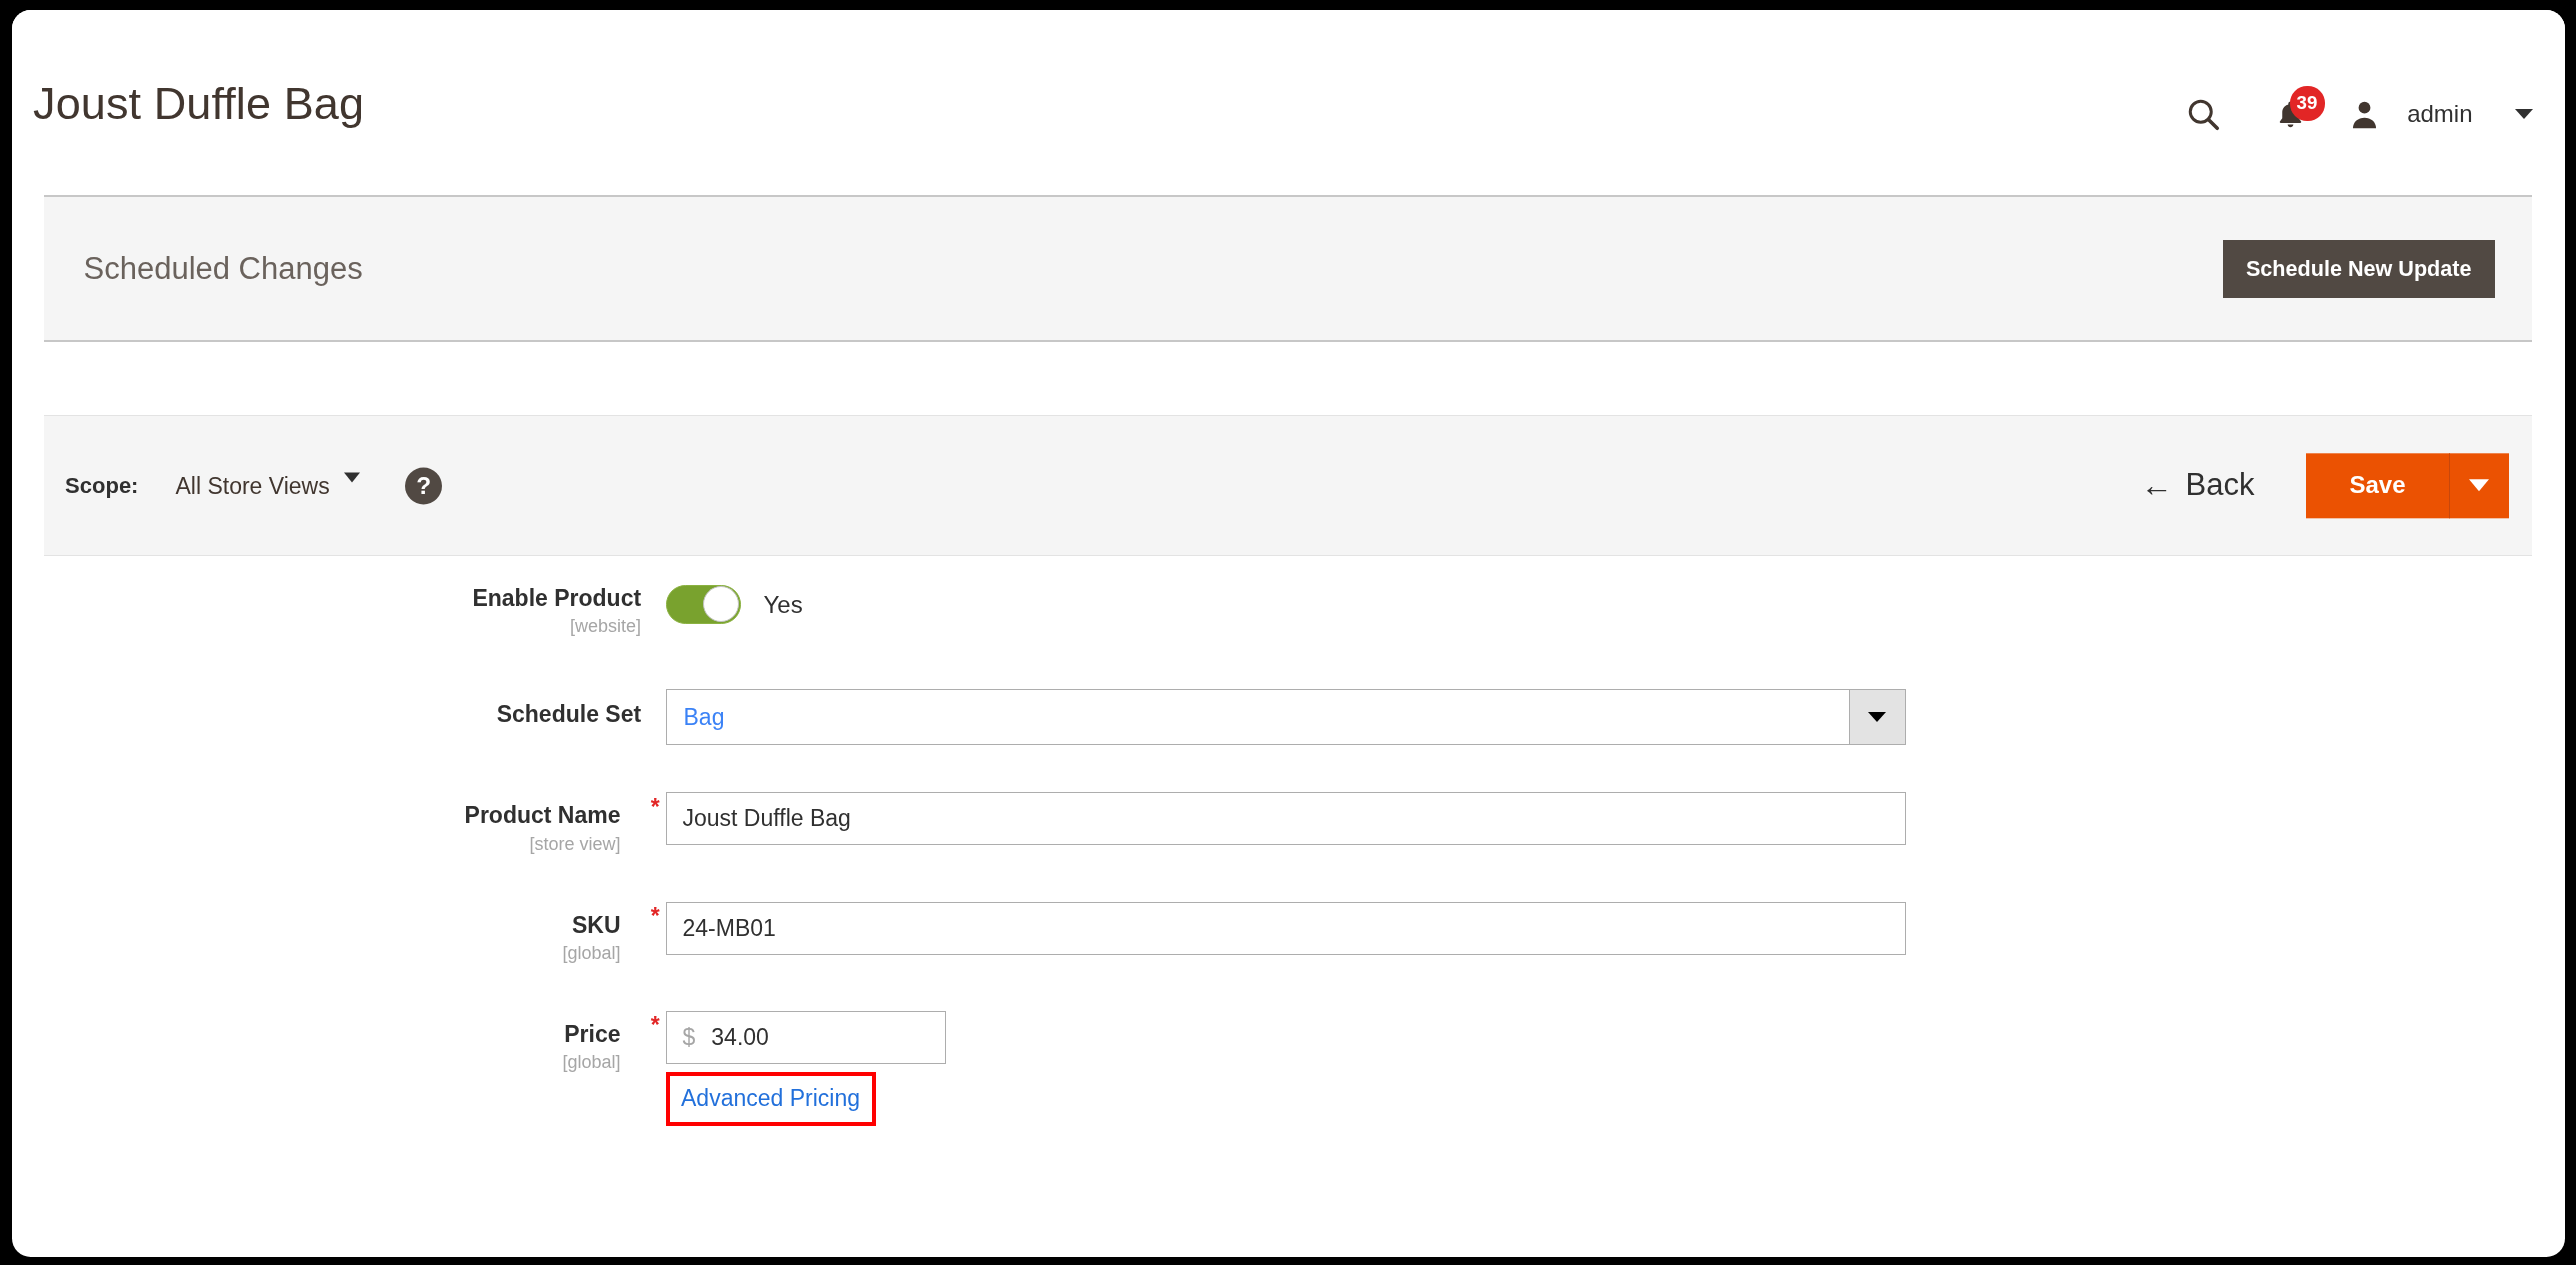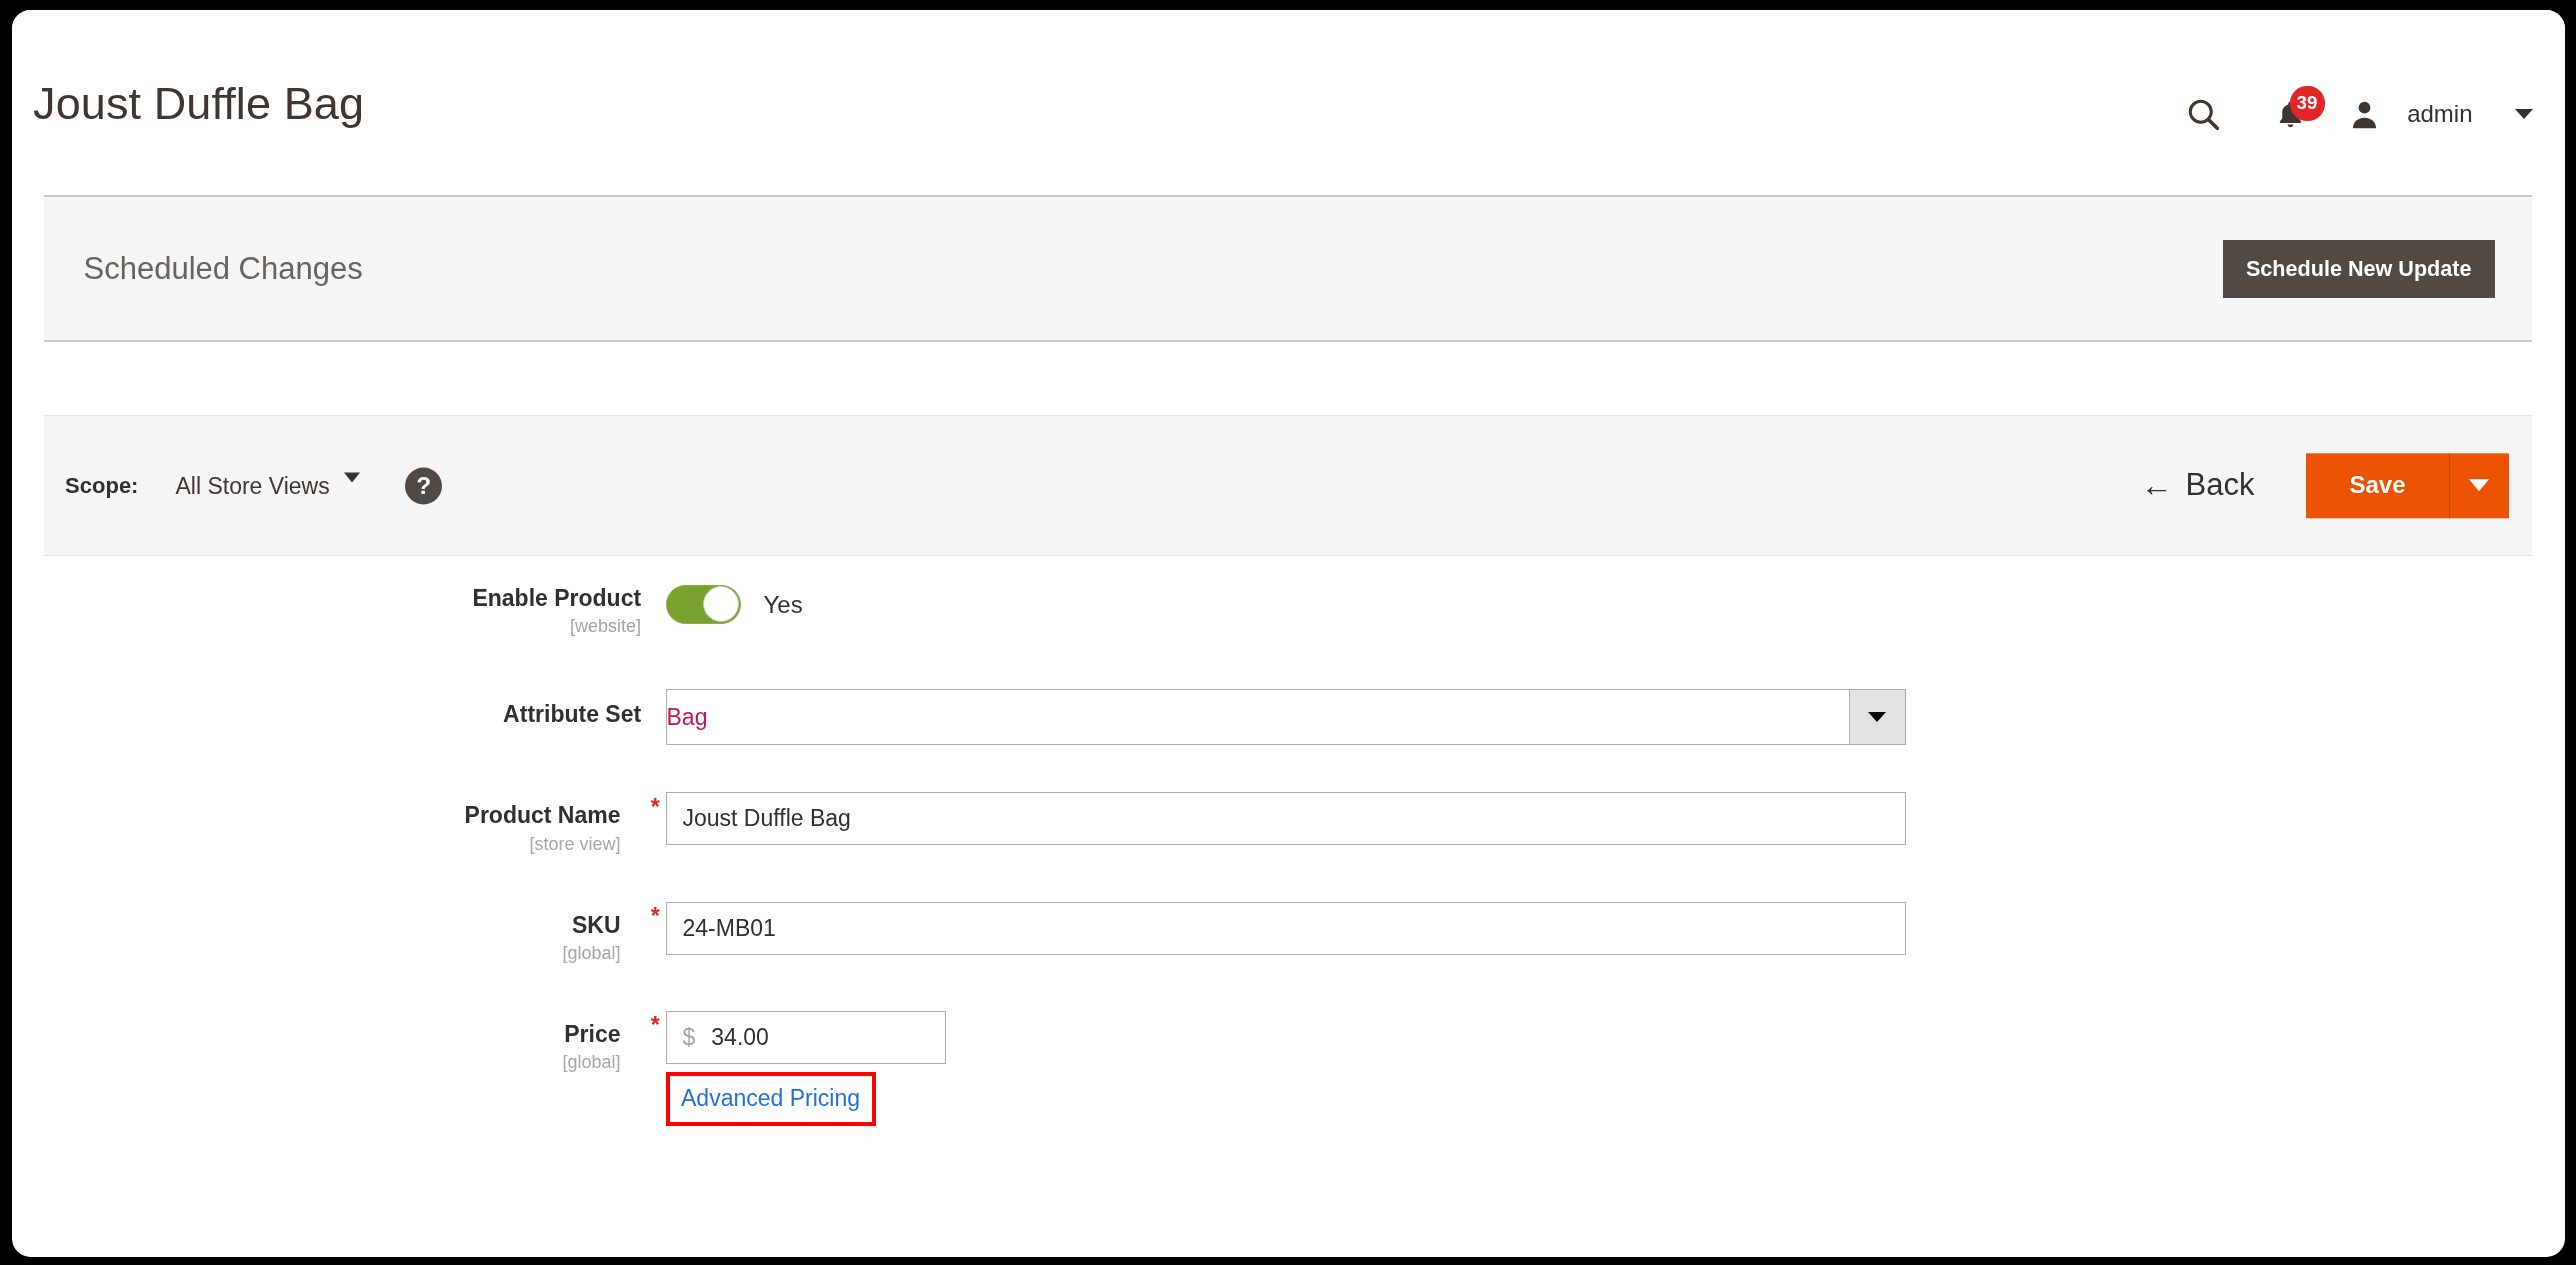--- a/index.html
+++ b/index.html
@@ -341,21 +341,22 @@
     height: 56px;
     border: 1.4px solid #adadad;
     background: #ffffff;
     display: flex;
     align-items: center;
     position: relative;
     cursor: pointer;
   }
   .select-text {
     font-size: 23px;
-    color: #be185d;
+    color: #3b82f6;
+    padding-left: 17px;
   }
   .select-arrow-btn {
     position: absolute;
     right: 0; top: 0; bottom: 0;
     width: 56px;
     background: #e3e3e3;
     border-left: 1.4px solid #adadad;
     display: flex; align-items: center; justify-content: center;
   }
   .select-arrow {
@@ -471,21 +472,21 @@
           </div>
           <span class="toggle-text">Yes</span>
         </div>
       </div>
     </div>
 
     <div class="gap-sm"></div>
 
     <div class="field-row">
       <div class="field-label-col" style="padding-top:11.5px;">
-        <span class="label-main">Attribute Set</span>
+        <span class="label-main">Schedule Set</span>
       </div>
       <div class="field-control-col">
         <div class="select-box">
           <span class="select-text">Bag</span>
           <span class="select-arrow-btn">
             <span class="select-arrow"></span>
           </span>
         </div>
       </div>
     </div>

